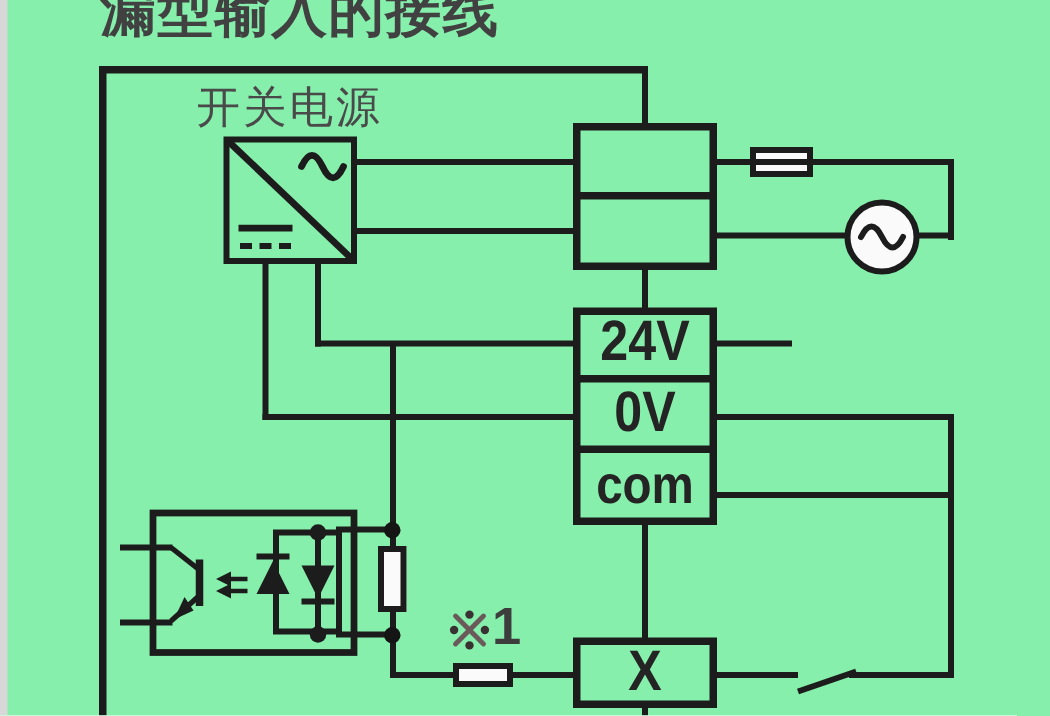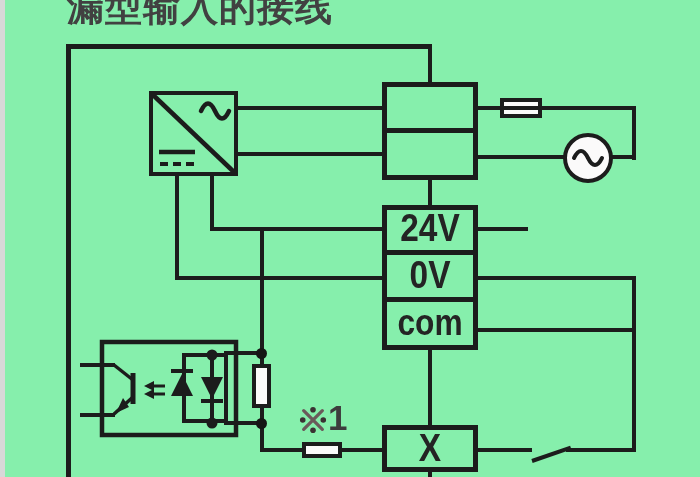--- a/index.html
+++ b/index.html
@@ -32,20 +32,21 @@
 <div id="screen">
 
   <div class="edge"></div>
 
   <div class="title">漏型输入的接线</div>
 
   <div class="h" style="left:66px;top:44px;width:366px;height:5px"></div>
   <div class="v" style="left:66px;top:44px;height:433px;width:5px"></div>
   <div class="v" style="left:428px;top:44px;height:42px"></div>
 
+  <div class="cnlabel">开关电源</div>
   <div class="box" style="left:149px;top:91px;width:89px;height:85px;border-width:4px"></div>
   <svg style="left:149px;top:91px" width="89" height="85" viewBox="0 0 89 85">
     <line x1="3" y1="3" x2="86" y2="82" stroke="#1c1c1c" stroke-width="4.5"></line>
     <path d="M52,20 Q59,5 66,20 Q73,35 80,20" fill="none" stroke="#1c1c1c" stroke-width="4.5" stroke-linecap="round"></path>
     <line x1="10" y1="61" x2="46" y2="61" stroke="#1c1c1c" stroke-width="4.5"></line>
     <line x1="11" y1="73" x2="19" y2="73" stroke="#1c1c1c" stroke-width="4"></line>
     <line x1="24" y1="73" x2="32" y2="73" stroke="#1c1c1c" stroke-width="4"></line>
     <line x1="37" y1="73" x2="45" y2="73" stroke="#1c1c1c" stroke-width="4"></line>
   </svg>
 

